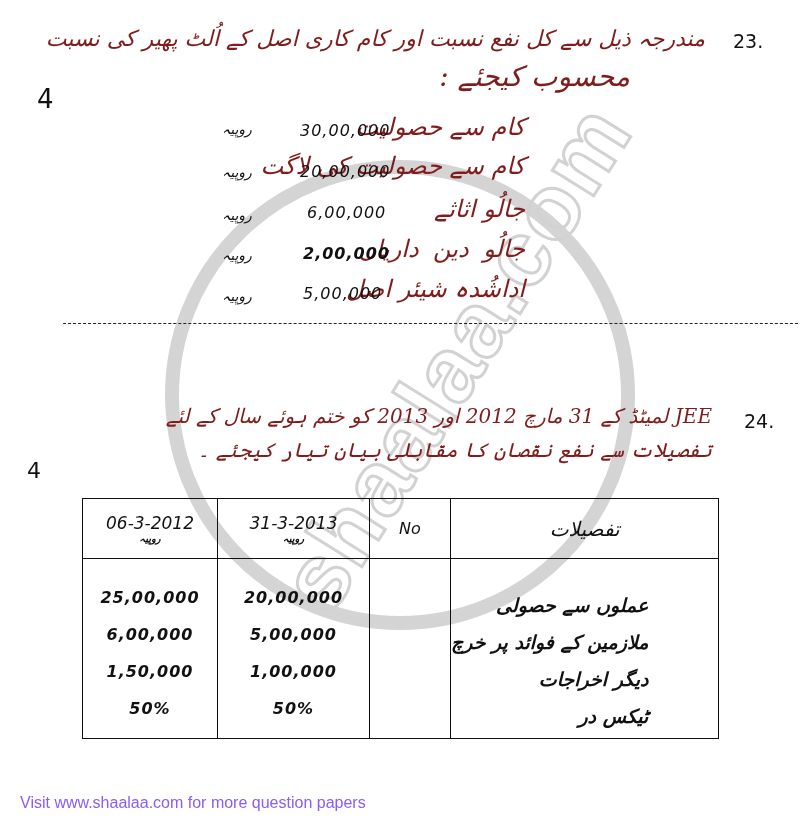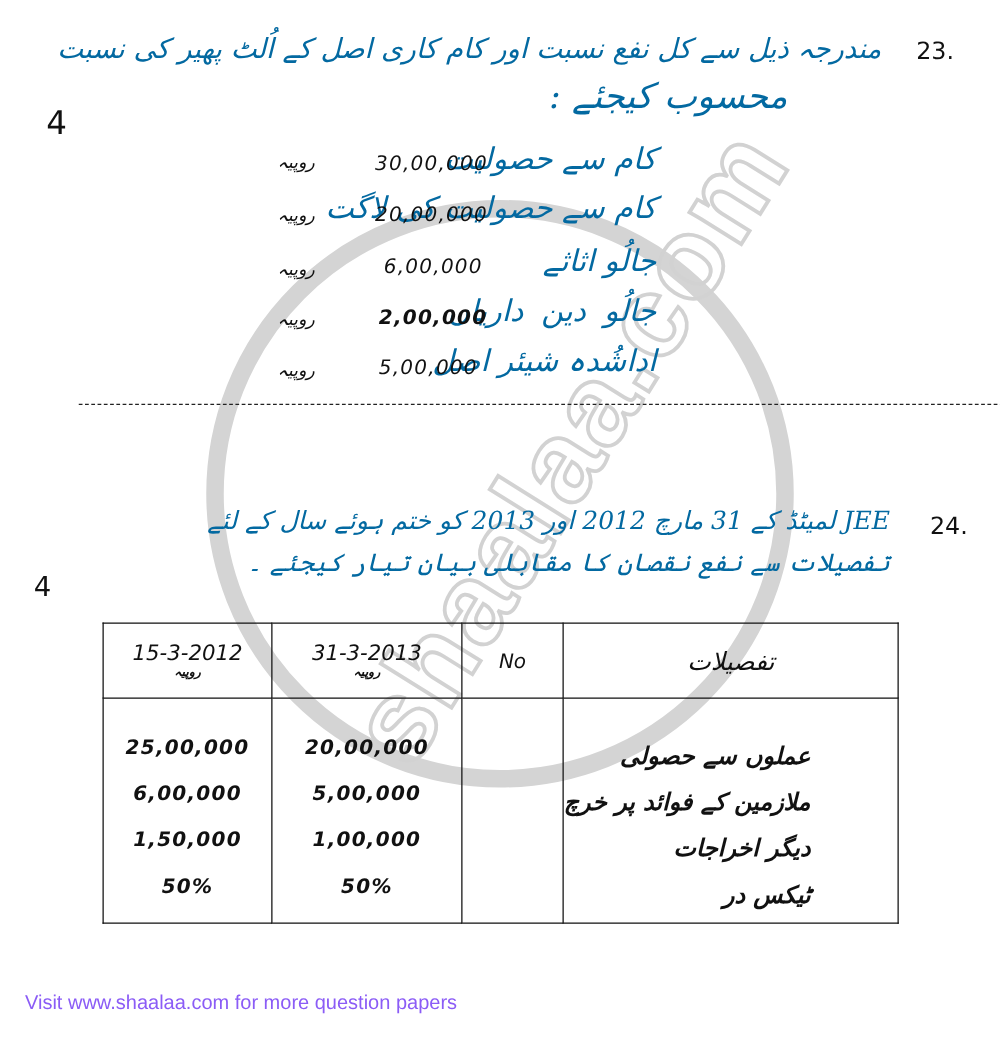--- a/index.html
+++ b/index.html
@@ -18,21 +18,21 @@
   .watermark-text {
     position: absolute; left: 205px; top: 370px; width: 420px;
     transform: rotate(-58deg); transform-origin: center;
     font-family: "Liberation Sans", sans-serif; font-size: 92px; font-weight: bold;
     color: transparent; -webkit-text-stroke: 3px #d2d2d2; letter-spacing: 2px;
     z-index: 0; text-align: center; white-space: nowrap;
   }
 
   .urdu {
     direction: rtl; font-family: "DejaVu Serif", serif; font-style: italic;
-    color: #0369a1; position: absolute; z-index: 2; white-space: nowrap;
+    color: #7f1d1d; position: absolute; z-index: 2; white-space: nowrap;
   }
   .qnum {
     position: absolute; font-family: "DejaVu Sans", sans-serif; font-size: 19px; z-index: 2;
   }
   .marks {
     position: absolute; font-family: "DejaVu Sans", sans-serif; font-size: 26px; z-index: 2;
   }
   .hand-num {
     position: absolute; font-family: "DejaVu Sans", sans-serif; font-style: italic;
     font-size: 16px; letter-spacing: 1px; z-index: 2; white-space: nowrap; text-align: center;
@@ -113,21 +113,21 @@
 
   <div class="qnum" style="left:744px; top:410px;">24.</div>
   <div class="urdu" style="right:88px; top:404px; font-size:20px;">JEE لمیٹڈ کے 31 مارچ 2012 اور 2013 کو ختم ہوئے سال کے لئے</div>
   <div class="urdu" style="right:88px; top:438px; font-size:20px;">تفصیلات سے نفع نقصان کا مقابلی بیان تیار کیجئے ۔</div>
   <div class="marks" style="left:27px; top:458px; font-size:22px;">4</div>
 
   <table class="pl-table">
     <thead>
       <tr style="height:60px;">
         <th style="width:134px;">
-          <div class="th-date">15-3-2012</div>
+          <div class="th-date">06-3-2012</div>
           <div class="th-sub">روپیہ</div>
         </th>
         <th style="width:151px;">
           <div class="th-date">31-3-2013</div>
           <div class="th-sub">روپیہ</div>
         </th>
         <th style="width:80px;" class="th-no">No</th>
         <th style="width:250px;" class="th-details">تفصیلات</th>
       </tr>
     </thead>

